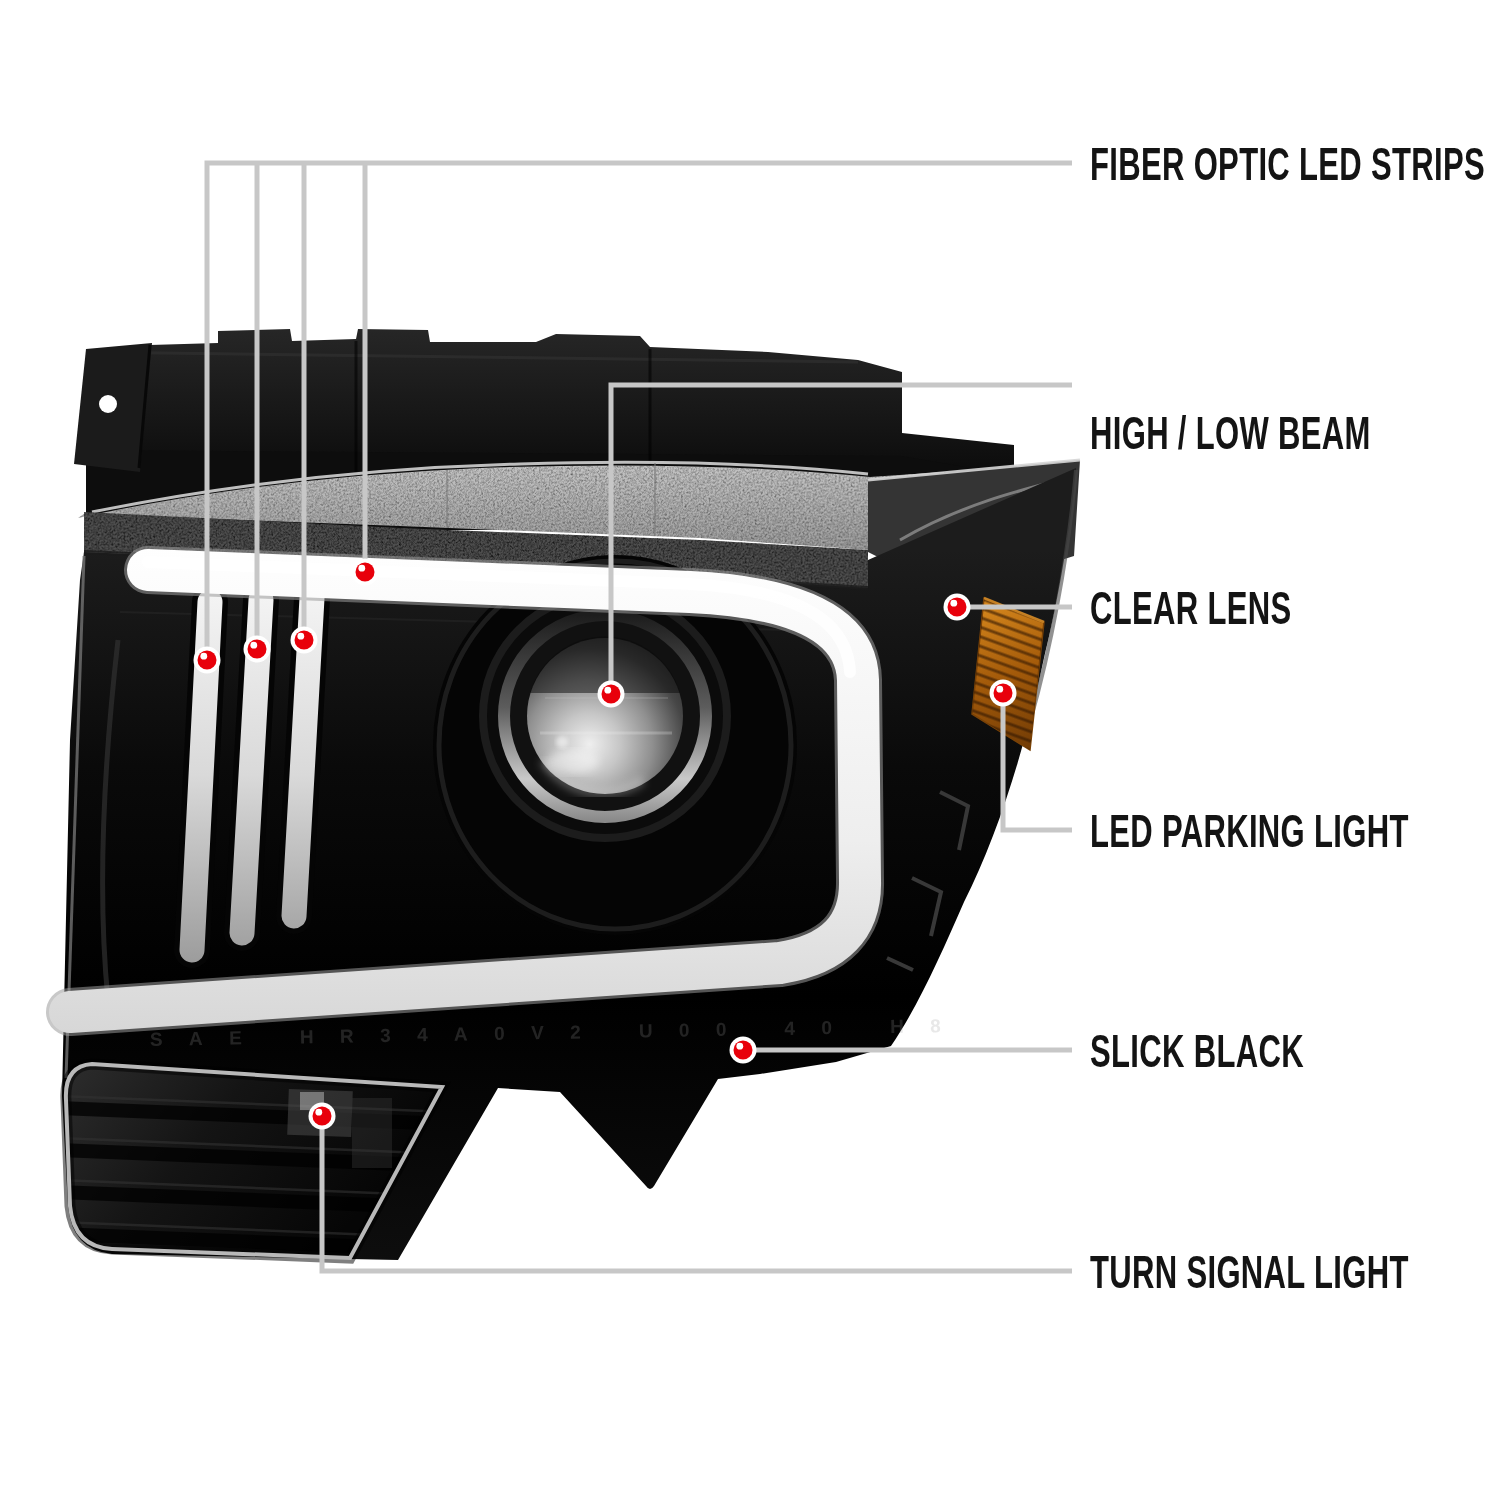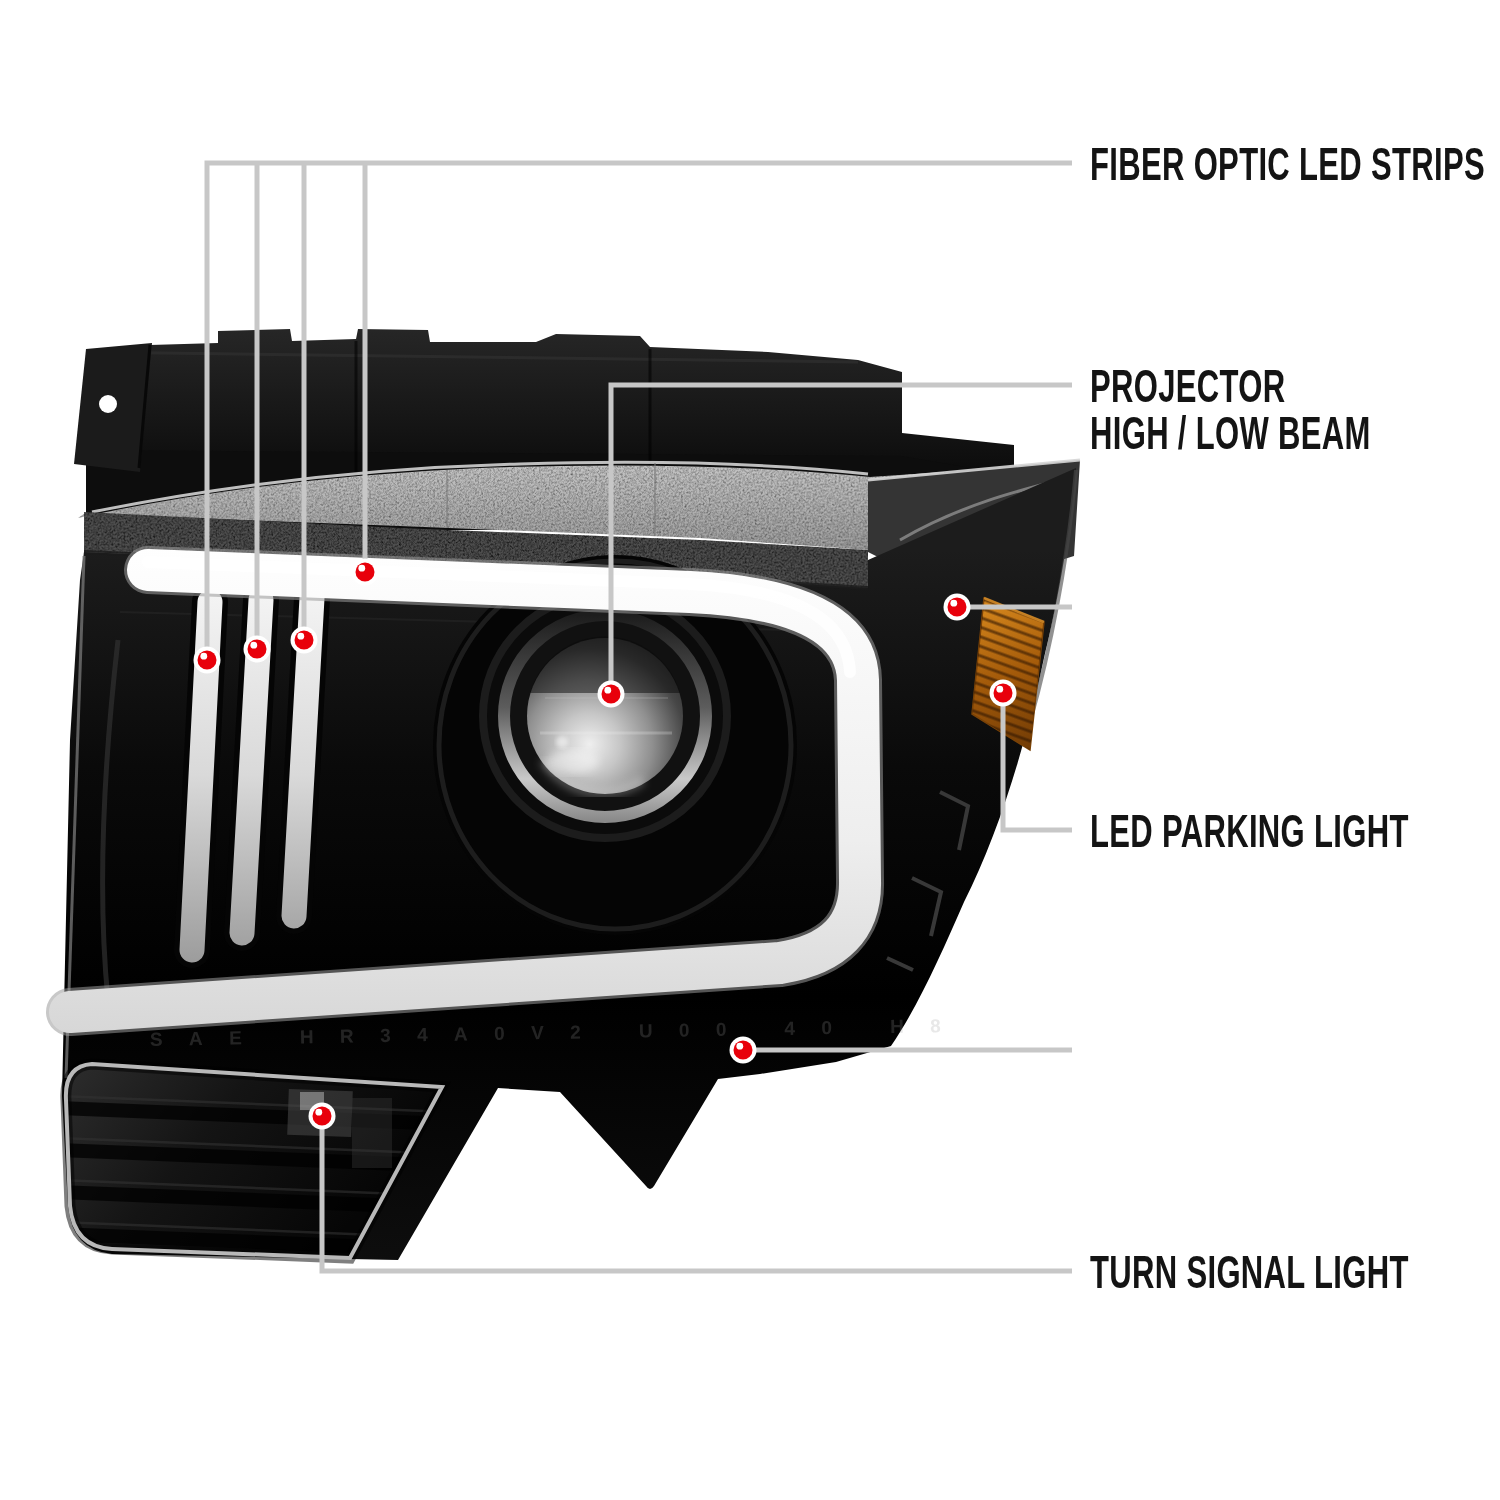--- a/index.html
+++ b/index.html
@@ -262,30 +262,33 @@
           <circle class="mk-red" r="9.5"></circle>
           <circle class="mk-hi" cx="-3.2" cy="-3.8" r="3.4"></circle>
         </g>
   </g>
 </svg>
 
 <div class="lbl" style="top:140px">
   <span class="cond">FIBER OPTIC LED STRIPS</span>
 </div>
 
-<div class="lbl" style="top:362px">
-  <span class="cond">PROJECTOR</span>
-</div>
 <div class="lbl" style="top:409px">
   <span class="cond">HIGH / LOW BEAM</span>
 </div>
 
+<div class="lbl" style="top:584px">
+  <span class="cond">CLEAR LENS</span>
+</div>
 
 <div class="lbl" style="top:807px">
   <span class="cond">LED PARKING LIGHT</span>
 </div>
 
+<div class="lbl" style="top:1027px">
+  <span class="cond">SLICK BLACK</span>
+</div>
 
 <div class="lbl" style="top:1248px">
   <span class="cond">TURN SIGNAL LIGHT</span>
 </div>
 
 </div>
 
 </body></html>

